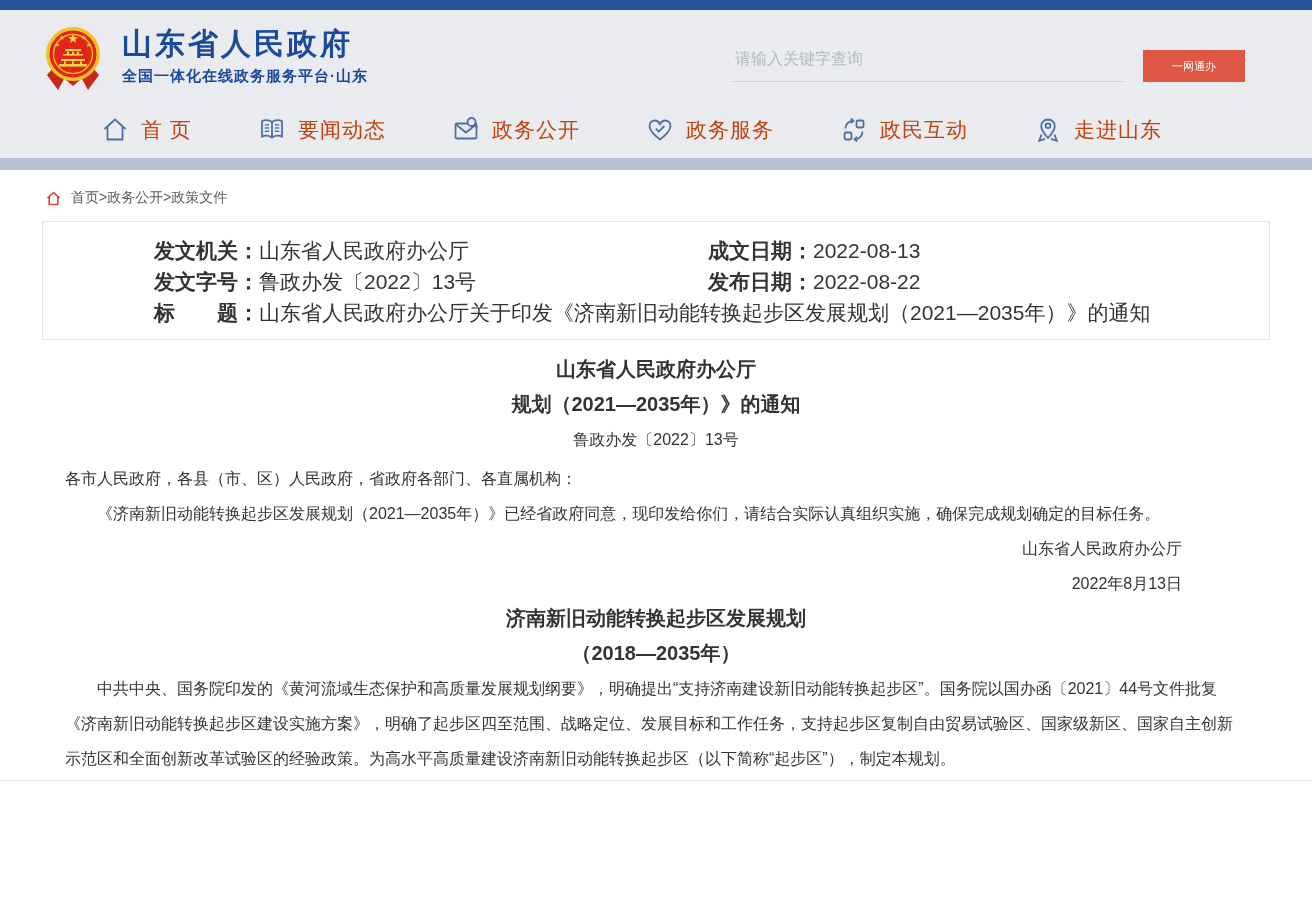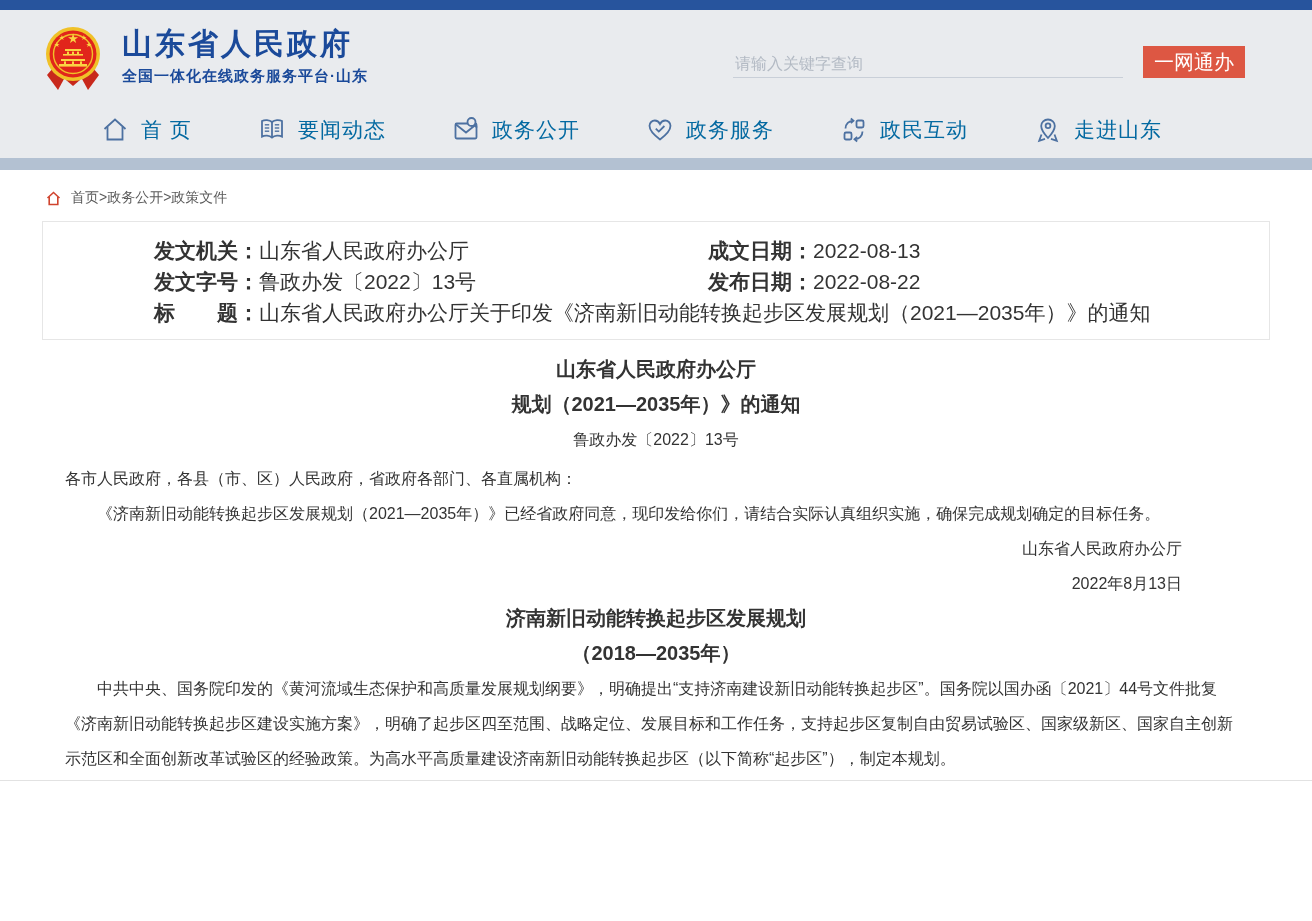--- a/index.html
+++ b/index.html
@@ -22,36 +22,36 @@
   .site-title { font-size:30px; font-weight:bold; letter-spacing:3px; line-height:32px; }
   .site-subtitle { font-size:15px; font-weight:bold; margin-top:7px; letter-spacing:1px; }
   .header-right { margin-left:auto; display:flex; flex-direction:column; align-items:flex-end; padding-top:26px; }
   .top-links { display:flex; align-items:center; font-size:14px; color:#21498f; white-space:nowrap; }
   .top-links .date { margin-right:20px; }
   .top-links a { color:#21498f; text-decoration:none; margin-left:14px; cursor:pointer; }
   .top-links a.tight { margin-left:7px; }
   .search-row { display:flex; align-items:flex-end; margin-top:10px; }
   .search-input {
     width:390px; border:none; outline:none; background:transparent;
-    border-bottom:1px solid #c9cfd8; font-size:16px; padding:4px 2px 4px;
+    border-bottom:1px solid #c9cfd8; font-size:16px; padding:4px 2px 13px;
     color:#a21caf; font-family:inherit;
   }
   .search-input::placeholder { color:#b3bac4; }
   .search-btn {
     width:102px; height:32px; margin-left:20px; border:none;
-    background:#dd5743; color:#fff; font-size:20px; cursor:pointer; font-family:inherit;
+    background:#dd5743; color:#fff; font-size:11px; cursor:pointer; font-family:inherit;
   }
   .nav {
     background:#e9ebee; height:56px;
     display:flex; align-items:center; justify-content:space-between;
     padding:0 150px 0 100px;
   }
   .nav-item { display:flex; align-items:center; gap:11px; cursor:pointer; }
   .nav-item svg { display:block; }
-  .nav-label { font-size:21px; color:#0369a1; letter-spacing:1px; white-space:nowrap; }
+  .nav-label { font-size:21px; color:#c2410c; letter-spacing:1px; white-space:nowrap; }
   .band { height:12px; background:#b3c1d2; }
 
   .breadcrumb {
     display:flex; align-items:center; gap:9px;
     padding:19px 0 14px 45px; font-size:14px; color:#5a5a5a;
   }
   .breadcrumb .crumbs { cursor:pointer; }
 
   .meta-box {
     margin:0 42px; border:1px solid #e6e6e6;

